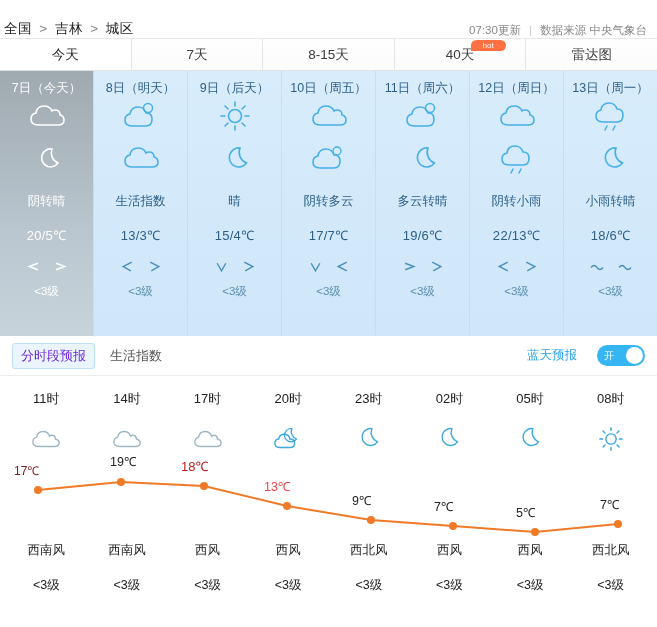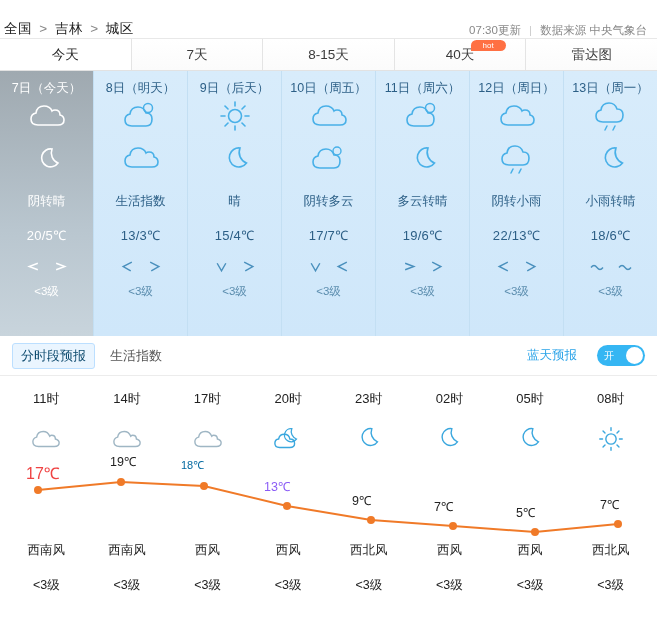--- a/index.html
+++ b/index.html
@@ -109,21 +109,21 @@
   }
   .subtab {
     font-size: 13px;
     color: #555;
     padding: 4px 9px;
     margin-right: 6px;
     cursor: pointer;
     border-radius: 3px;
   }
   .subtab.active {
-    color: #0c4a6e;
+    color: #6d28d9;
     background: #eaf5ff;
     border: 1px solid #bcdfff;
     padding: 3px 8px;
   }
   .bluewrap { margin-left: auto; display: flex; align-items: center; gap: 20px; }
   .bluelabel { font-size: 12.5px; color: #2aa3e8; }
   .toggle {
     width: 48px; height: 21px; border-radius: 11px;
     background: #35b6f3; position: relative;
     display: flex; align-items: center;
@@ -477,24 +477,24 @@
         <polyline points="38,28 121,20 204,24 287,44 371,58 453,64 535,70 618,62" fill="none" stroke="#f07a28" stroke-width="2"></polyline>
         <circle cx="38" cy="28" r="4" fill="#f07a28"></circle>
         <circle cx="121" cy="20" r="4" fill="#f07a28"></circle>
         <circle cx="204" cy="24" r="4" fill="#f07a28"></circle>
         <circle cx="287" cy="44" r="4" fill="#f07a28"></circle>
         <circle cx="371" cy="58" r="4" fill="#f07a28"></circle>
         <circle cx="453" cy="64" r="4" fill="#f07a28"></circle>
         <circle cx="535" cy="70" r="4" fill="#f07a28"></circle>
         <circle cx="618" cy="62" r="4" fill="#f07a28"></circle>
       </svg>
-      <div style="position:absolute;left:26px;top:0px;font-size:16px;color:#ef4444;">17℃</div>
+      <div style="position:absolute;left:14px;top:0px;font-size:12px;color:#7f1d1d;">17℃</div>
       <div style="position:absolute;left:110px;top:-9px;font-size:12.5px;color:#222;">19℃</div>
-      <div style="position:absolute;left:181px;top:-5px;font-size:11px;color:#0369a1;">18℃</div>
-      <div style="position:absolute;left:264px;top:16px;font-size:12.5px;color:#8b5cf6;">13℃</div>
+      <div style="position:absolute;left:181px;top:-5px;font-size:13px;color:#b91c1c;">18℃</div>
+      <div style="position:absolute;left:264px;top:16px;font-size:12.5px;color:#ef4444;">13℃</div>
       <div style="position:absolute;left:352px;top:30px;font-size:12.5px;color:#222;">9℃</div>
       <div style="position:absolute;left:434px;top:36px;font-size:12.5px;color:#222;">7℃</div>
       <div style="position:absolute;left:516px;top:42px;font-size:12.5px;color:#222;">5℃</div>
       <div style="position:absolute;left:600px;top:34px;font-size:12.5px;color:#222;">7℃</div>
     </div>
 
     <div class="wind">
       <div class="hcell">
         <div class="wname">西南风</div>
         <div class="wlvl">&lt;3级</div>

